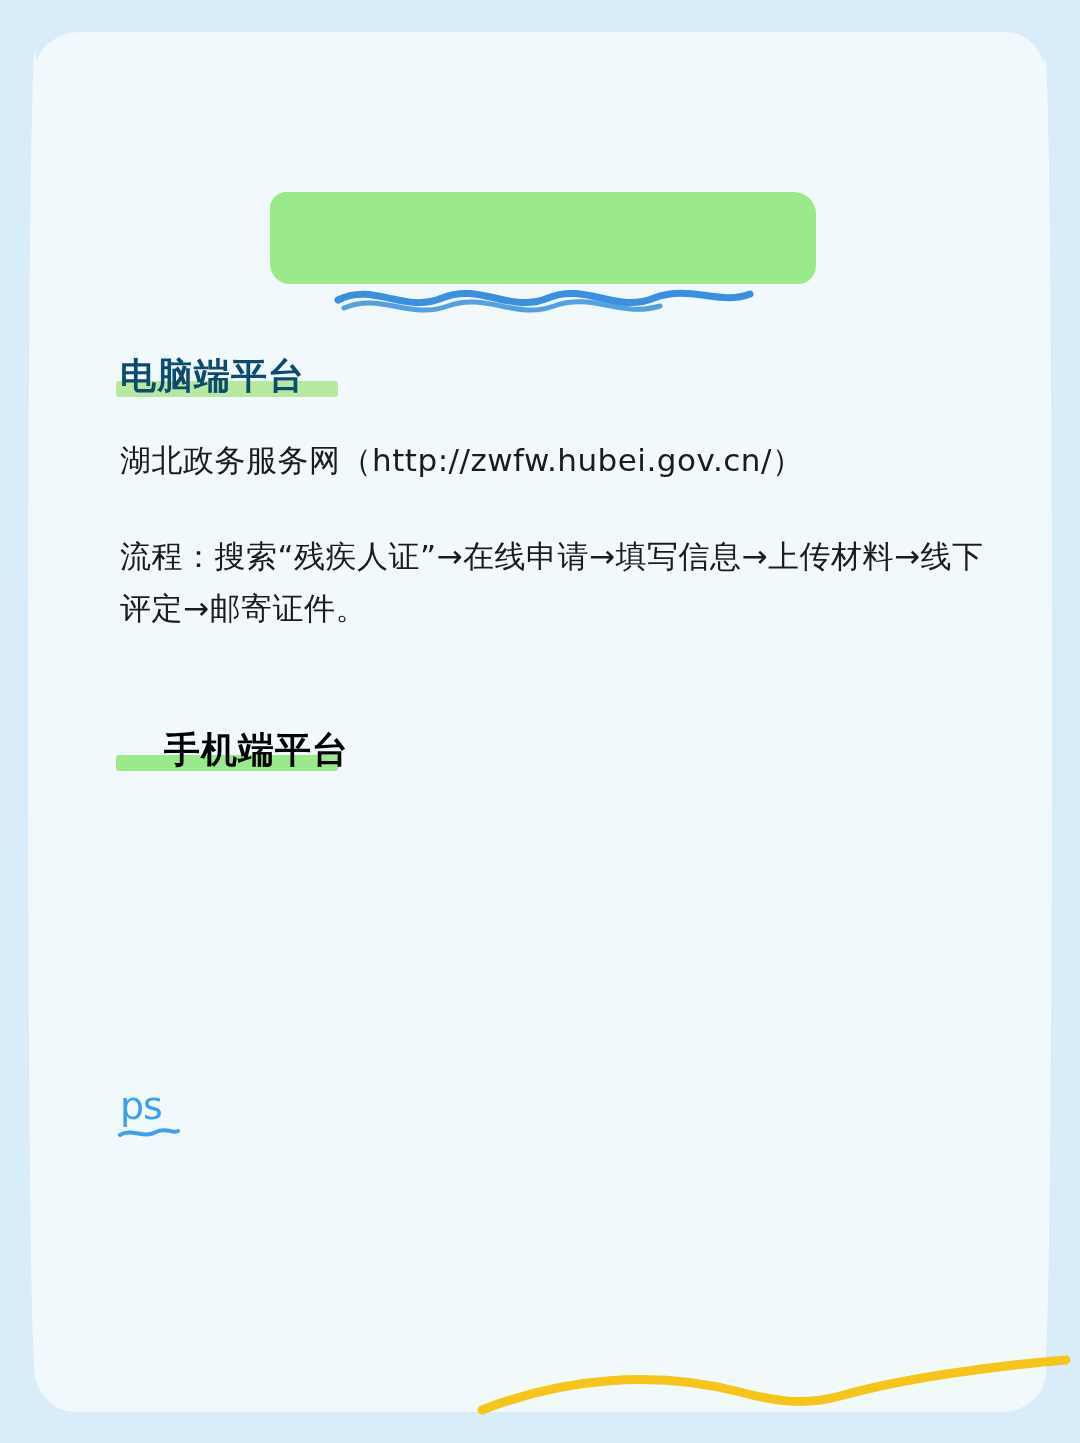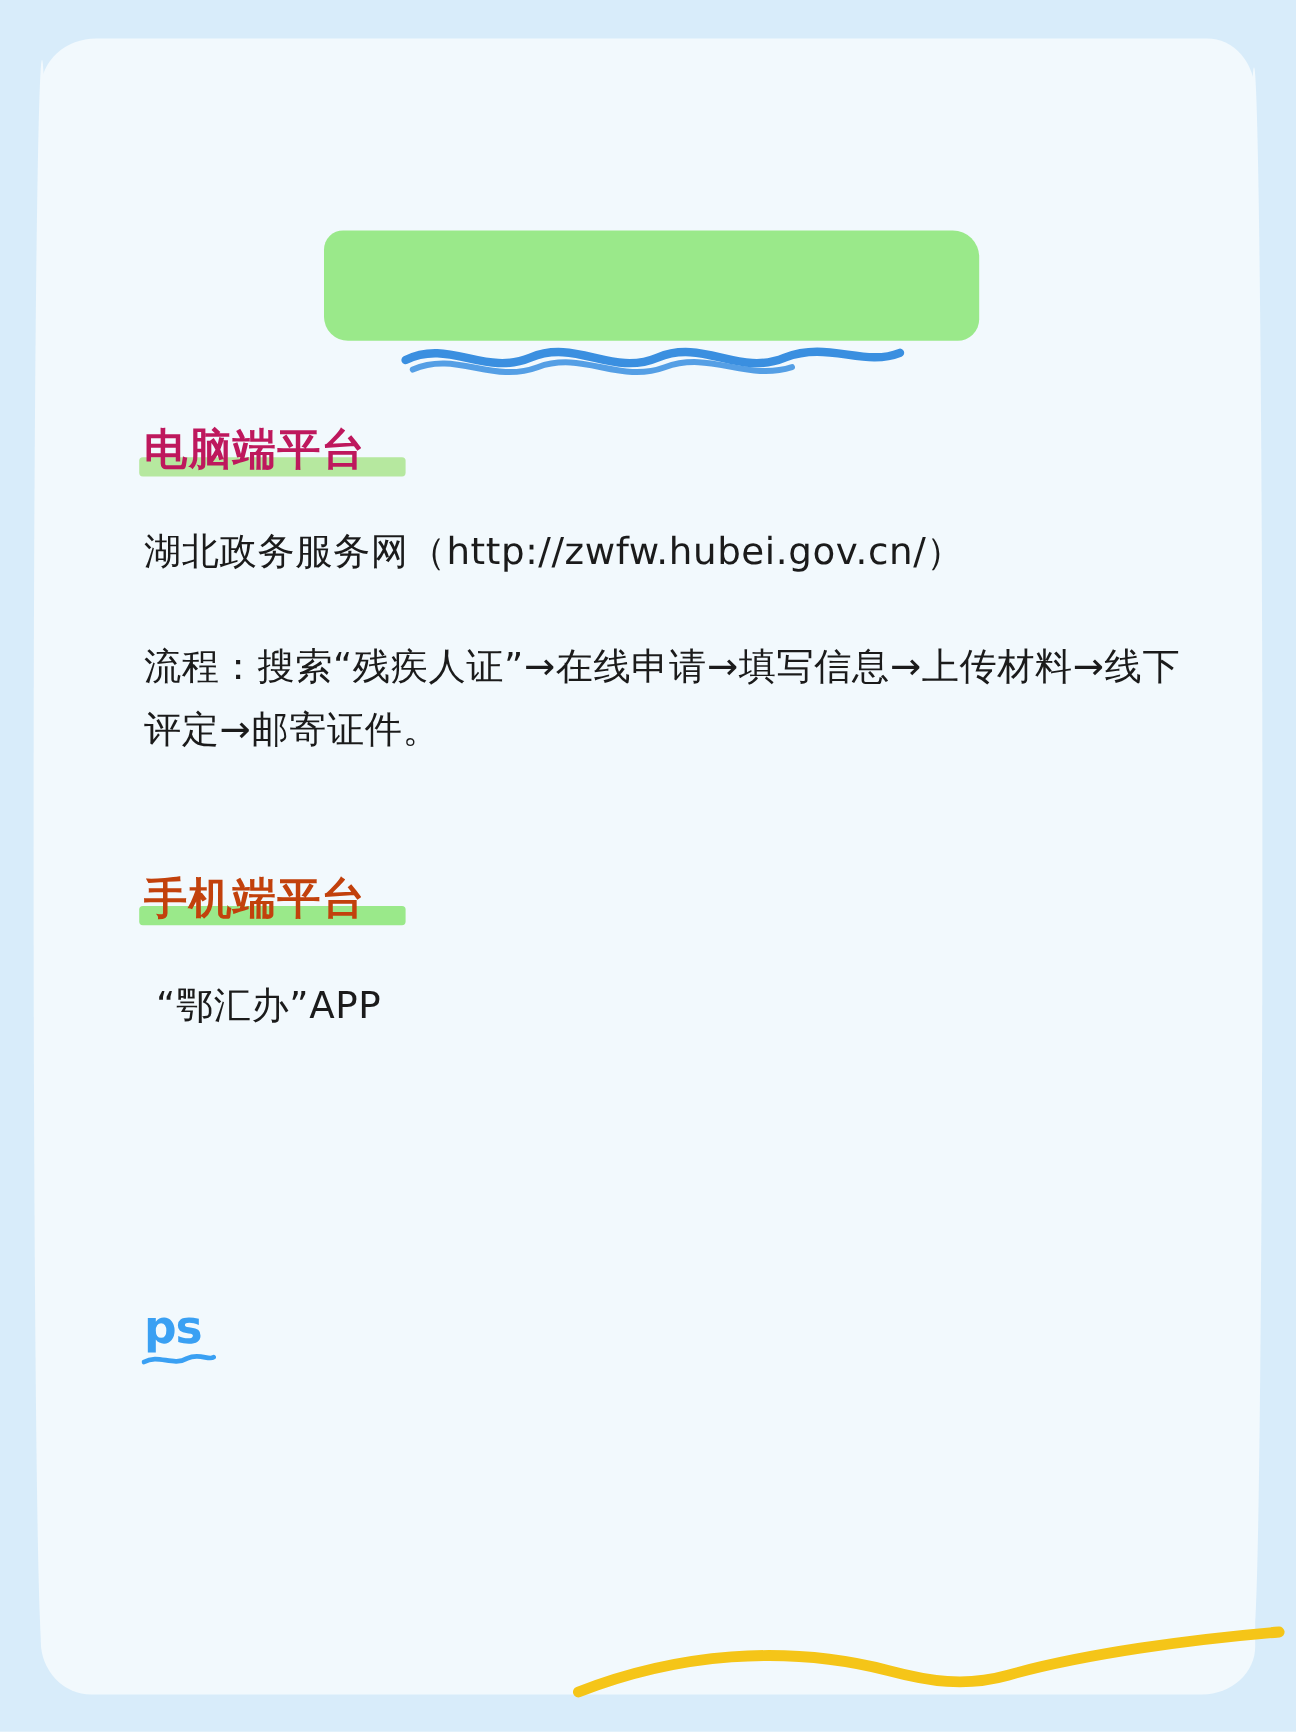--- a/index.html
+++ b/index.html
@@ -121,21 +121,21 @@
     color: #1b1b1b;
     font-family: "DejaVu Sans", "Liberation Sans", sans-serif;
     letter-spacing: 0.5px;
   }
 
   #ps-label {
     position: absolute;
     left: 86px;
     top: 1052px;
     font-size: 38px;
-    font-weight: 700;
+    font-weight: 400;
     color: #3aa0f3;
     font-family: "DejaVu Sans", "Liberation Sans", sans-serif;
     letter-spacing: -1px;
   }
   #ps-underline {
     position: absolute;
     left: 84px;
     top: 1094px;
     width: 62px;
     height: 14px;
@@ -158,33 +158,32 @@
     <div id="title-wrap">
       <div id="title-highlight"></div>
       <svg id="title-underline" viewBox="0 0 420 36" preserveAspectRatio="none">
         <path d="M4 20 C 40 2, 70 34, 108 18 C 146 2, 176 34, 214 18 C 252 2, 282 34, 320 18 C 356 4, 386 26, 416 14" fill="none" stroke="#3a8fe0" stroke-width="7" stroke-linecap="round"></path>
         <path d="M10 28 C 46 12, 76 40, 114 26 C 152 12, 182 40, 220 26 C 258 12, 288 38, 326 26" fill="none" stroke="#3a8fe0" stroke-width="5" stroke-linecap="round" opacity="0.85"></path>
       </svg>
     </div>
 
     <div class="section-head" style="left:86px; top:322px;">
       <span class="hl" style="width:222px; background:#b6e89f;"></span>
-      <span class="txt" style="color:#be185d;">电脑端平台</span>
+      <span class="txt" style="color:#0c4a6e;">电脑端平台</span>
     </div>
 
     <div class="body-text" style="left:86px; top:402px; width:880px;">湖北政务服务网（http://zwfw.hubei.gov.cn/）</div>
 
     <div class="body-text" style="left:86px; top:498px; width:890px;">流程：搜索“残疾人证”→在线申请→填写信息→上传材料→线下评定→邮寄证件。</div>
 
     <div class="section-head" style="left:86px; top:696px;">
       <span class="hl" style="width:222px; background:#9ae98a;"></span>
-      <span class="txt" style="color:#c2410c;">手机端平台</span>
+      <span class="txt" style="color:#000000;margin-left:44px;">手机端平台</span>
     </div>
 
-    <div class="body-text" style="left:96px; top:780px; width:880px;">“鄂汇办”APP</div>
 
 
     <div id="ps-label">ps</div>
     <svg id="ps-underline" viewBox="0 0 62 14" preserveAspectRatio="none">
       <path d="M2 9 C 14 2, 26 13, 38 6 C 48 1, 56 8, 60 5" fill="none" stroke="#3aa0f3" stroke-width="4" stroke-linecap="round"></path>
     </svg>
 
 
     <svg id="bottom-squiggle" viewBox="0 0 600 76" preserveAspectRatio="none">
       <path d="M8 62 C 90 30, 180 22, 266 44 C 300 53, 330 58, 366 48 C 430 30, 520 18, 592 12" fill="none" stroke="#f5c518" stroke-width="9" stroke-linecap="round"></path>

